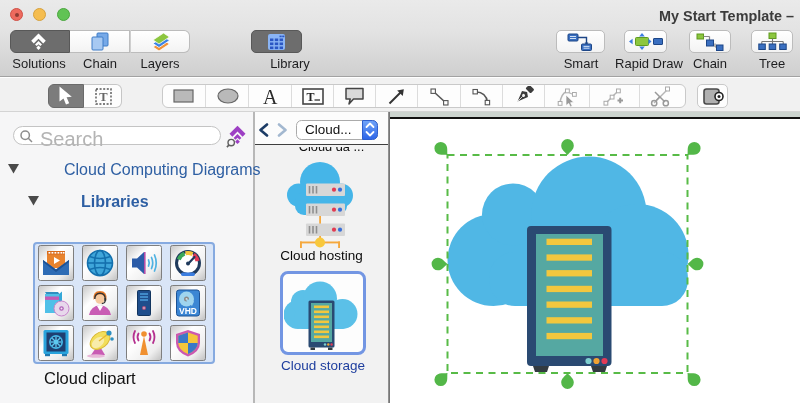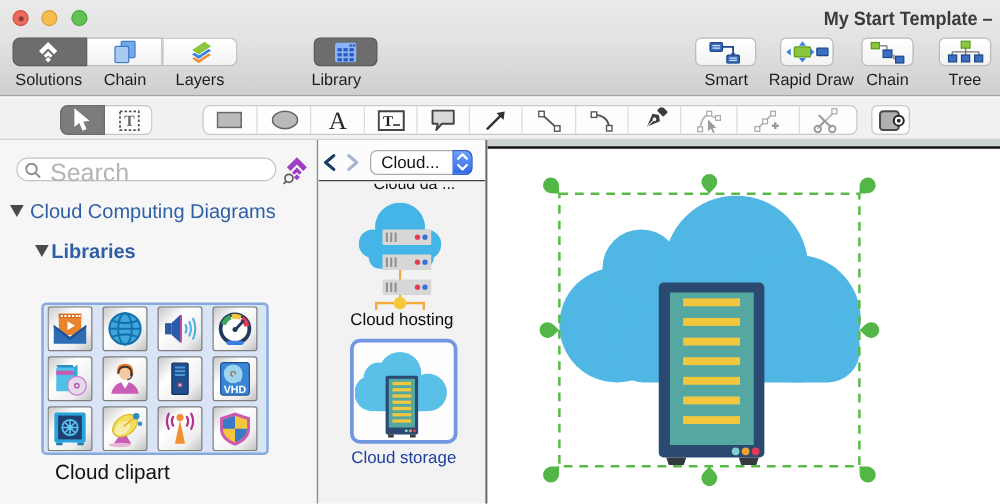--- a/index.html
+++ b/index.html
@@ -39,21 +39,21 @@
   background:linear-gradient(90deg,#cfcfcf,#5f5f5f 45%,#8a8a8a); }
 #canvas { left:390px; top:112px; width:410px; height:291px; background:#fff; }
 #canvstrip { left:390px; top:112px; width:410px; height:5px; background:#ccd4cf; }
 #canvline { left:390px; top:117px; width:410px; height:1.6px; background:#111; }
 
 
 #searchbox { left:13px; top:126px; width:208px; height:19px; background:#fff;
   border:1px solid #c4c4c4; border-radius:9.5px; }
 #searchtxt { left:40px; top:128px; font-size:20px; color:#b4b4b4; }
 
-.treeblue { color:#2e5fa3; }
+.treeblue { color:#2e5fa3;margin-left:40px; }
 </style>
 </head>
 <body>
 <div class="abs" id="chrome"></div>
 <div class="abs" id="toolsrow"></div>
 <div class="abs" id="title">My Start Template –</div>
 
 <div class="abs tl" style="left:9.5px; background:#ed6a5e; border:0.5px solid #d05046;">
   <div class="abs" style="left:4px;top:4px;width:4.5px;height:4.5px;border-radius:50%;background:#8e3b33;"></div>
 </div>
@@ -61,21 +61,21 @@
 <div class="abs tl" style="left:56.5px; background:#61c354; border:0.5px solid #4aa73e;"></div>
 
 <div class="abs tbtn dark" style="left:10px; width:60px; border-radius:6px 0 0 6px;"></div>
 <div class="abs tbtn" style="left:70px; width:60px; border-radius:0; border-left:0;"></div>
 <div class="abs tbtn" style="left:130px; width:60px; border-radius:0 6px 6px 0; border-left:1px solid #cfcfcf;"></div>
 <div class="abs tlabel" style="left:4px; width:70px;">Solutions</div>
 <div class="abs tlabel" style="left:65px; width:70px;">Chain</div>
 <div class="abs tlabel" style="left:125px; width:70px;">Layers</div>
 
 <div class="abs tbtn dark" style="left:251px; width:51px;"></div>
-<div class="abs tlabel" style="left:234px; width:70px;">Library</div>
+<div class="abs tlabel" style="left:255px; width:70px;">Library</div>
 
 <div class="abs tbtn" style="left:556px; width:49px;"></div>
 <div class="abs tlabel" style="left:546px; width:70px;">Smart</div>
 <div class="abs tbtn" style="left:624px; width:43px;"></div>
 <div class="abs tlabel" style="left:604px; width:90px;">Rapid Draw</div>
 <div class="abs tbtn" style="left:689px; width:42px;"></div>
 <div class="abs tlabel" style="left:675px; width:70px;text-align:center;">Chain</div>
 <div class="abs tbtn" style="left:751px; width:42px;"></div>
 <div class="abs tlabel" style="left:737px; width:70px;">Tree</div>
 

